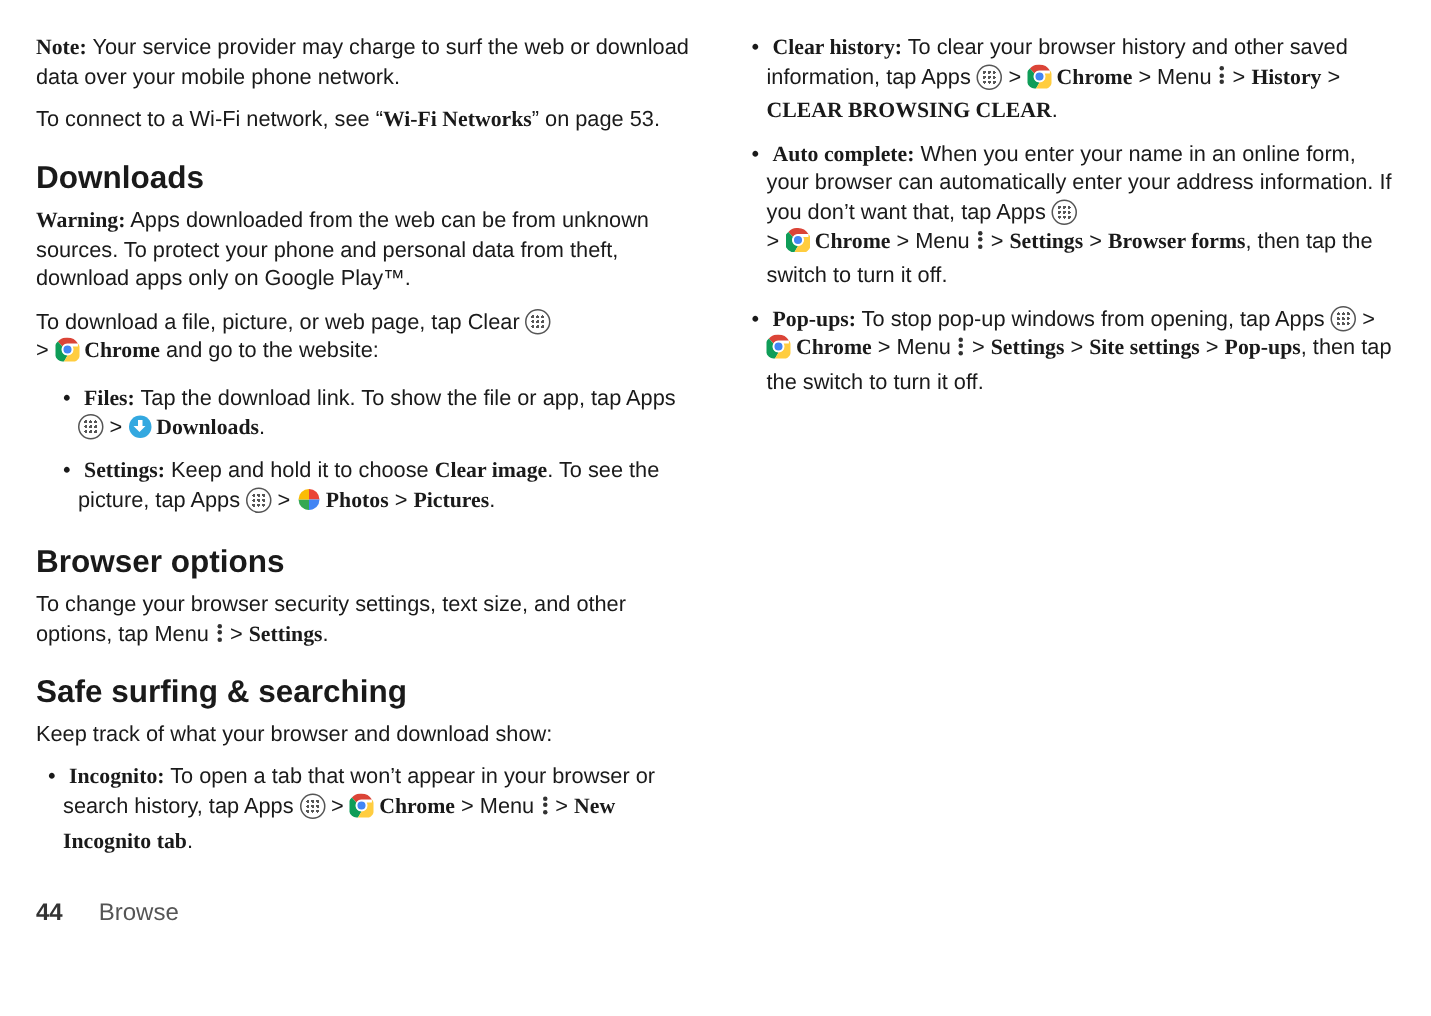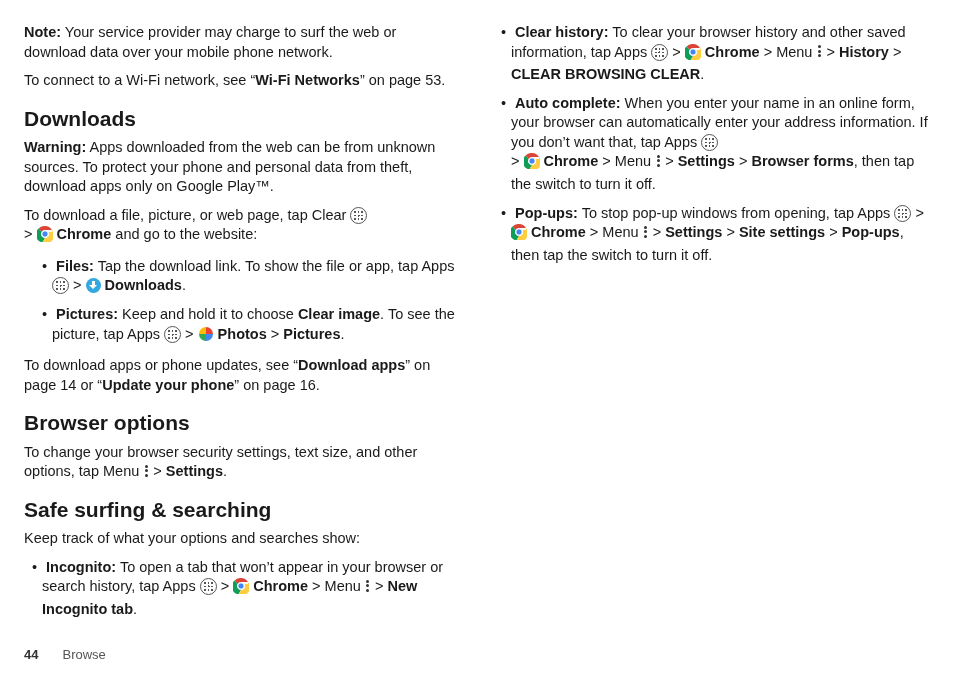--- a/index.html
+++ b/index.html
@@ -47,21 +47,21 @@
     padding-left: 28px;
     text-indent: -10px;
     margin: 5px 0 9px 0;
   }
   ul.inner > li::before {
     content: "•";
     display: inline-block;
     width: 10px;
     text-indent: 0;
   }
-  .b { font-weight: bold; }
+  .b { font-weight: bold; font-family: Liberation Serif, serif; }
   .icon {
     display: inline-block;
     vertical-align: -3px;
     text-indent: 0;
   }
   .apps-icon {
     width: 15px; height: 15px;
     border: 1.2px solid #555;
     border-radius: 50%;
     position: relative;
@@ -114,21 +114,21 @@
     content: "";
     position: absolute;
     left: 3.5px; top: 7px;
     width: 0; height: 0;
     border-left: 4px solid transparent;
     border-right: 4px solid transparent;
     border-top: 4px solid #fff;
   }
   .footer {
     margin-top: 18px;
-    font-size: 13px;
+    font-size: 16px;
     color: #555;
   }
   .footer .pageno {
     font-weight: bold;
     color: #333;
     margin-right: 24px;
   }
 </style>
 </head>
 <body>
@@ -174,39 +174,36 @@
       <span> &gt; </span><span class="icon"><svg width="16" height="16">
             <use href="#chrome-svg"></use>
           </svg></span><span class="b"> Chrome</span><span> and go to the website:</span>
     </p>
 
     <ul class="inner">
       <li>
         <span class="b">Files:</span><span> Tap the download link. To show the file or app, tap Apps </span><span class="icon apps-icon"></span><span> &gt; </span><span class="icon dl-icon"></span><span class="b"> Downloads</span><span>.</span>
       </li>
       <li>
-        <span class="b">Pictures:</span><span> Keep and hold it to choose </span><span class="b">Clear image</span><span>. To see the picture, tap Apps </span><span class="icon apps-icon"></span><span> &gt; </span><span class="icon"><svg width="16" height="16">
+        <span class="b">Settings:</span><span> Keep and hold it to choose </span><span class="b">Clear image</span><span>. To see the picture, tap Apps </span><span class="icon apps-icon"></span><span> &gt; </span><span class="icon"><svg width="16" height="16">
               <use href="#photos-svg"></use>
             </svg></span><span class="b"> Photos</span><span> &gt; </span><span class="b">Pictures</span><span>.</span>
       </li>
     </ul>
 
-    <p>
-      <span>To download apps or phone updates, see “</span><span class="b">Download apps</span><span>” on page 14 or “</span><span class="b">Update your phone</span><span>” on page 16.</span>
-    </p>
 
     <h2>Browser options</h2>
 
     <p>
       <span>To change your browser security settings, text size, and other options, tap Menu </span><span class="menu-icon"><span></span><span></span><span></span></span><span> &gt; </span><span class="b">Settings</span><span>.</span>
     </p>
 
     <h2>Safe surfing &amp; searching</h2>
 
-    <p>Keep track of what your options and searches show:</p>
+    <p>Keep track of what your browser and download show:</p>
 
     <ul class="outer">
       <li>
         <span class="b">Incognito:</span><span> To open a tab that won’t appear in your browser or search history, tap Apps </span><span class="icon apps-icon"></span><span> &gt; </span><span class="icon"><svg width="16" height="16">
               <use href="#chrome-svg"></use>
             </svg></span><span class="b"> Chrome</span><span> &gt; Menu </span><span class="menu-icon"><span></span><span></span><span></span></span><span> &gt; </span><span class="b">New Incognito tab</span><span>.</span>
       </li>
     </ul>
 
   </div>

